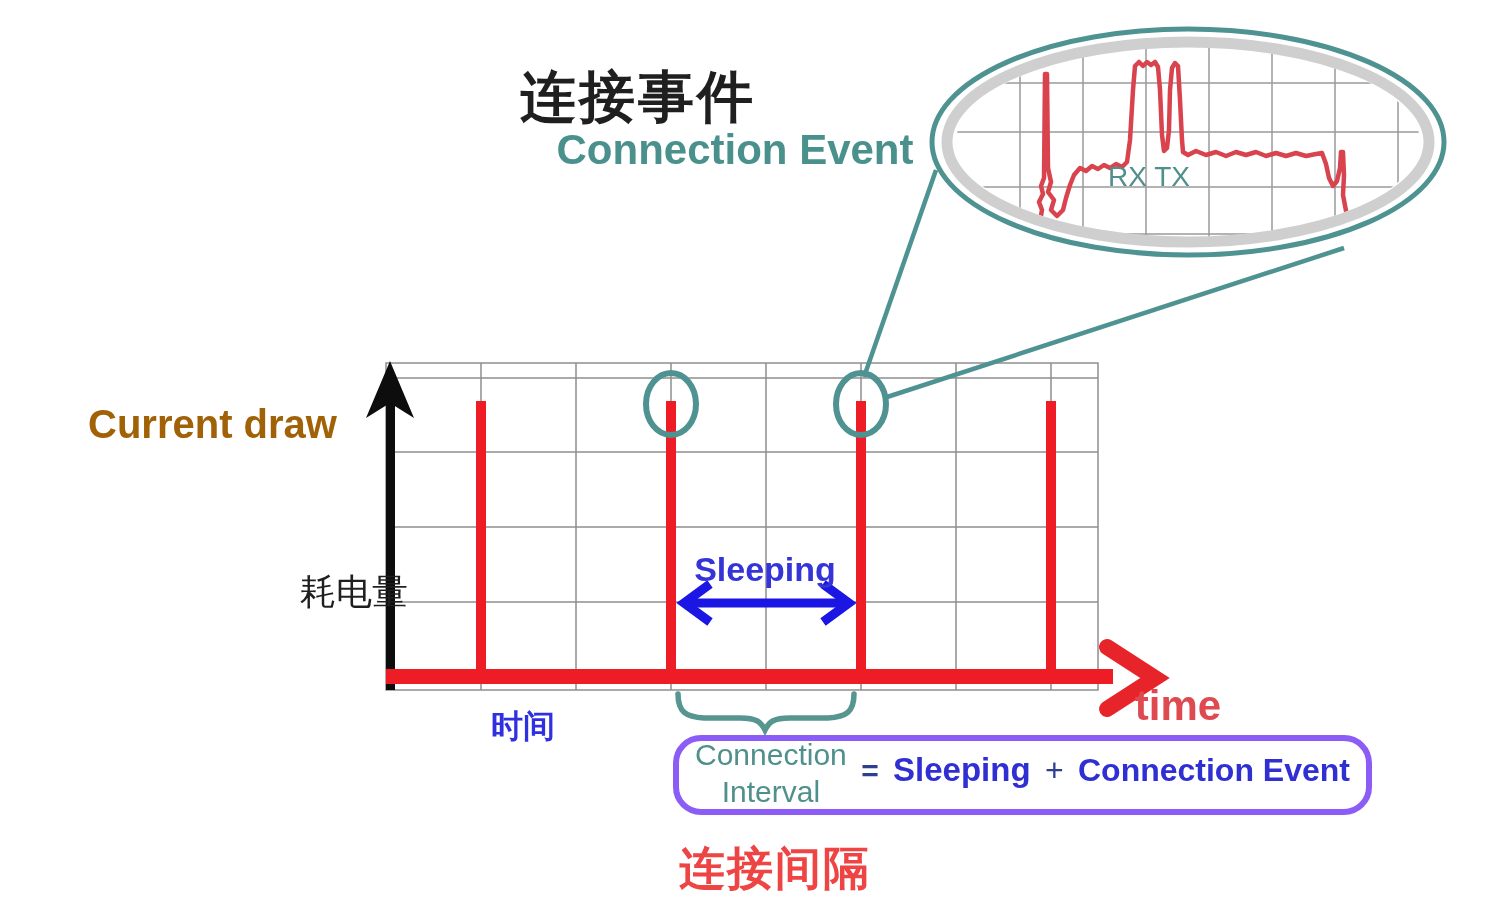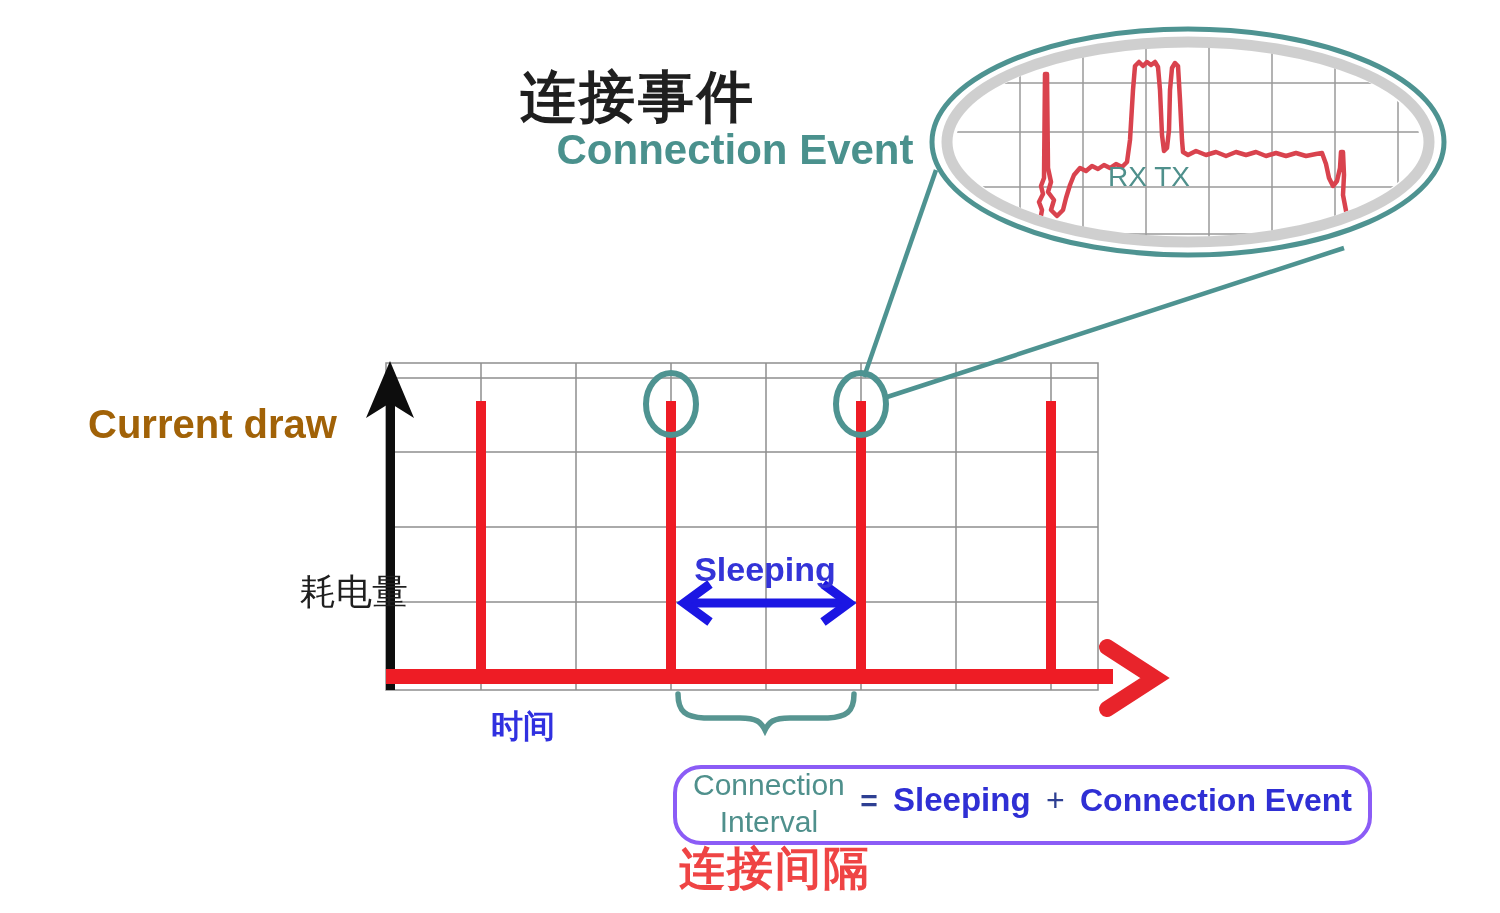--- a/index.html
+++ b/index.html
@@ -25,22 +25,22 @@
     font-size:36px;font-weight:500;color:#1f1f1f;}
 
   #xlabel-zh{left:453px;top:705px;width:140px;text-align:center;
     font-size:32px;font-weight:600;color:#3030e0;}
   #xlabel-en{left:1098px;top:682px;width:160px;text-align:center;
     font-size:42px;font-weight:600;color:#df4a51;}
 
   #sleeping-chart{left:665px;top:550px;width:200px;text-align:center;
     font-size:34px;font-weight:700;color:#3434d8;}
 
-  #formula-box{left:673px;top:765px;width:699px;height:80px;
-    border:4px solid #8b5cf6;border-radius:28px;box-sizing:border-box;
+  #formula-box{left:673px;top:735px;width:699px;height:80px;
+    border:6px solid #8b5cf6;border-radius:28px;box-sizing:border-box;
     display:flex;align-items:center;justify-content:space-between;
     padding:16px 16px;background:#ffffff;}
   #formula-box .lhs{font-size:30px;font-weight:400;color:#4f908c;
     line-height:1.22;text-align:center;margin-top:-2px;}
   #formula-box .op-eq{font-size:30px;font-weight:700;color:#2e3f92;margin-top:-8px;}
   #formula-box .op-plus{font-size:32px;font-weight:400;color:#2e3f92;margin-top:-10px;}
   #formula-box .term1{font-size:33px;font-weight:700;color:#2f2fd4;margin-top:-10px;}
   #formula-box .term2{font-size:32px;font-weight:700;color:#2f2fd4;margin-top:-10px;}
 
   #footer-zh{left:575px;top:838px;width:400px;text-align:center;
@@ -124,20 +124,21 @@
   <div class="abs txt" id="title-en">Connection Event</div>
 
   <div class="abs txt" id="rxtx">RX TX</div>
 
   <div class="abs" id="ylabel">
     <div class="txt">Current draw</div>
   </div>
   <div class="abs txt" id="ylabel-zh">耗电量</div>
 
   <div class="abs txt" id="xlabel-zh">时间</div>
+  <div class="abs txt" id="xlabel-en">time</div>
 
   <div class="abs txt" id="sleeping-chart">Sleeping</div>
 
   <div class="abs" id="formula-box">
     <div class="lhs">
       <div class="txt">Connection</div>
       <div class="txt">Interval</div>
     </div>
     <div class="op-eq txt">=</div>
     <div class="term1 txt">Sleeping</div>

